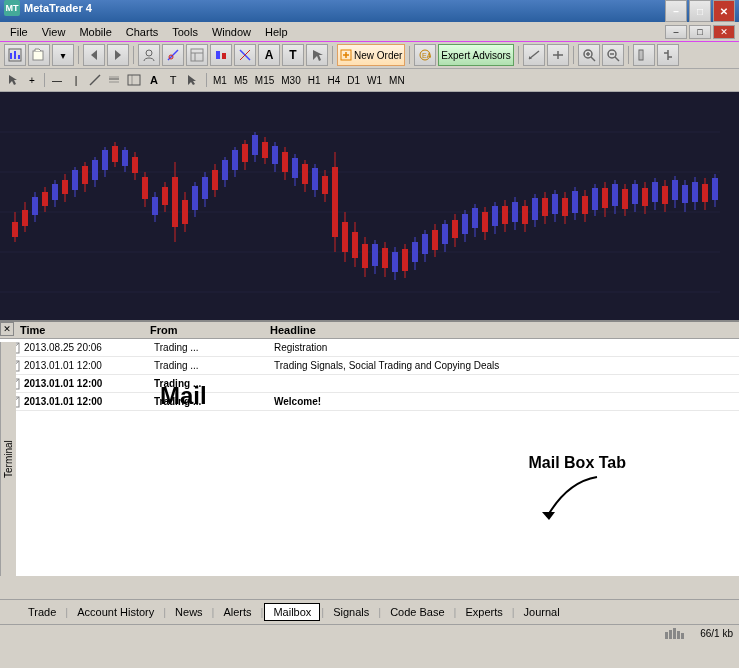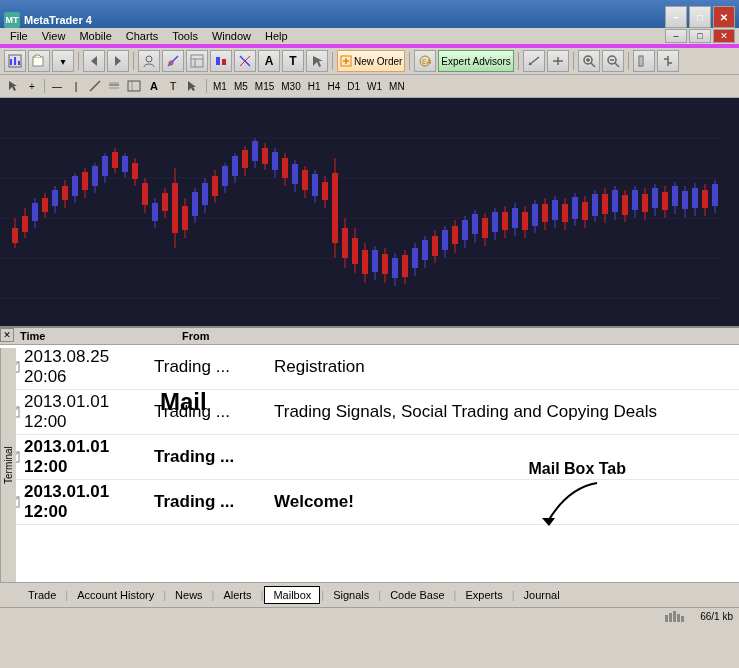--- a/index.html
+++ b/index.html
@@ -1,42 +1,42 @@
 <!DOCTYPE html>
 <html><head>
   <meta charset="utf-8">
   <style>
     * { margin: 0; padding: 0; box-sizing: border-box; }
     body { width: 739px; height: 668px; background: #d4d0c8; font-family: 'Segoe UI', Tahoma, Arial, sans-serif; font-size: 11px; overflow: hidden; position: relative; }
 
     
     .title-bar {
-      height: 28px;
+      height: 22px;
       background: linear-gradient(to bottom, #4a7cbf, #2a5fa0);
       display: flex;
-      align-items: flex-end;
+      align-items: flex-start;
       justify-content: space-between;
       padding: 0 4px;
       color: white;
       font-size: 11px;
       font-weight: bold;
     }
     .title-bar-left { display: flex; align-items: center; gap: 4px; }
     .title-bar-icon { width: 16px; height: 16px; background: #4a9; border-radius: 2px; display: flex; align-items: center; justify-content: center; font-size: 9px; color: white; }
     .title-bar-controls { display: flex; gap: 2px; }
 
     
     .menu-bar {
       height: 20px;
       background: #d4d0c8;
       display: flex;
       align-items: center;
       padding: 0 4px;
       gap: 2px;
-      border-bottom: 4px solid #d946ef;
+      border-bottom: 1px solid #d946ef;
     }
     .menu-item {
       padding: 2px 6px;
       cursor: pointer;
       font-size: 11px;
       color: #000;
     }
 
     
     .toolbar {
@@ -96,21 +96,21 @@
     .mail-col-time { width: 130px; }
     .mail-col-from { width: 120px; }
     .mail-col-headline { flex: 1; }
 
     
     .mail-row {
       display: flex;
       align-items: center;
       padding: 2px 4px;
       border-bottom: 1px solid #e8e8e8;
-      font-size: 17px;
+      font-size: 10px;
       cursor: pointer;
       min-height: 18px;
     }
     .mail-row.bold .mail-col-from, .mail-row.bold .mail-col-headline { font-weight: bold; }
     .mail-icon { width: 16px; height: 12px; margin-right: 4px; flex-shrink: 0; }
 
     
     .mail-label {
       position: absolute;
       top: 80px;
@@ -123,20 +123,21 @@
 
     
     .tab-bar {
       height: 22px;
       background: #d4d0c8;
       border-top: 1px solid #a0a0a0;
       display: flex;
       align-items: center;
       padding: 12px 4px;
       font-size: 11px;
+      margin-top: 23px;
     }
     .tab-item {
       padding: 2px 8px;
       cursor: pointer;
       color: #000;
       white-space: nowrap;
     }
     .tab-item.active {
       border: 1px solid #000;
       background: #fff;
@@ -557,23 +558,24 @@
     <rect x="702" y="92" width="6" height="18" fill="#cc2222"></rect>
     <line x1="715" y1="82" x2="715" y2="115" stroke="#4444cc" stroke-width="1"></line>
     <rect x="712" y="86" width="6" height="22" fill="#4444cc"></rect>
   </svg>
 </div>
 
 <div style="position:relative; flex:1; display:flex; flex-direction:column; background:#fff; min-height:0; height:254px;">
 
   <div class="terminal-close" style="z-index:10;">✕</div>
 
-  <div class="mail-table-header" style="padding-left: 20px; gap: 32px;">
+  <div class="mail-table-header" style="padding-left: 20px;">
     <div class="mail-col-time">Time</div>
     <div class="mail-col-from">From</div>
+    <div class="mail-col-headline">Headline</div>
   </div>
 
   <div class="mail-row">
     <svg class="mail-icon" viewBox="0 0 16 12">
         <rect x="1" y="1" width="14" height="10" fill="#fff" stroke="#888" stroke-width="1"></rect>
         <polyline points="1,1 8,7 15,1" fill="none" stroke="#888" stroke-width="1"></polyline>
       </svg>
     <div class="mail-col-time">2013.08.25 20:06</div>
     <div class="mail-col-from">Trading ...</div>
     <div class="mail-col-headline">Registration</div>

